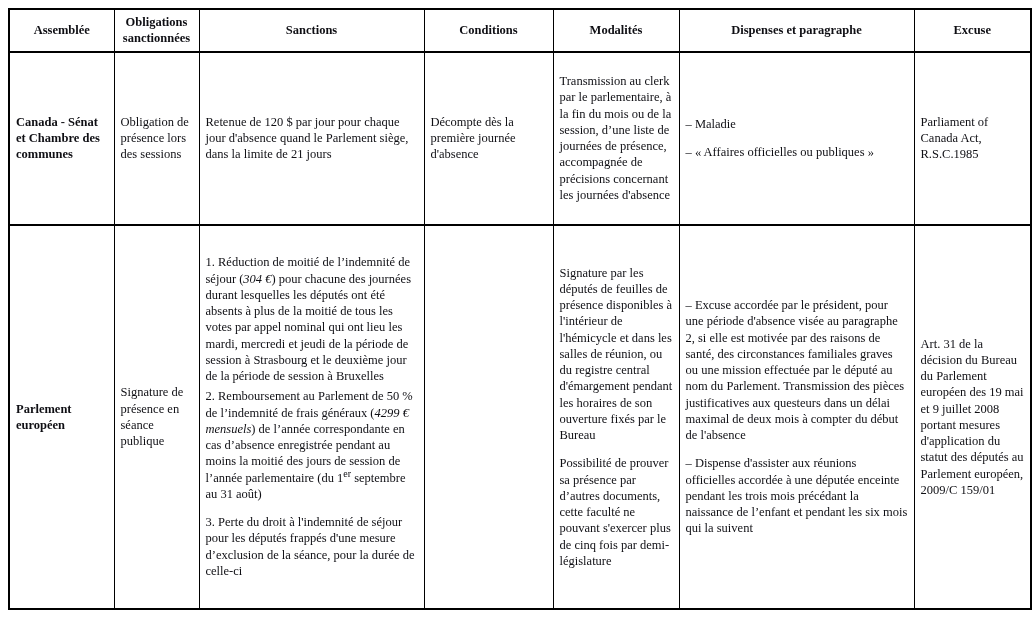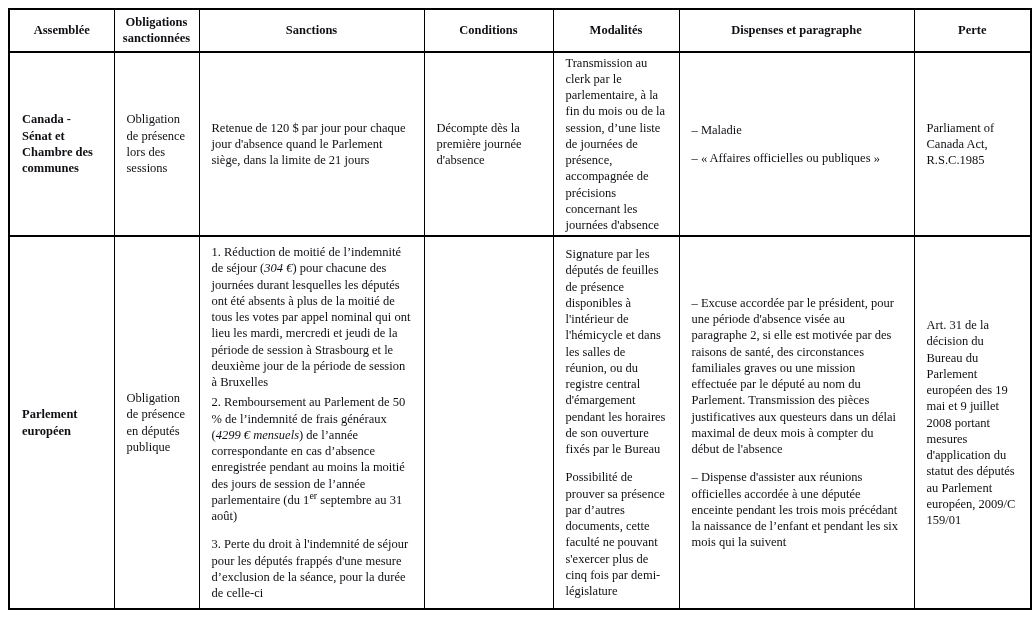--- a/index.html
+++ b/index.html
@@ -25,21 +25,21 @@
     width: 1022px;
     height: 602px;
     border-collapse: collapse;
     table-layout: fixed;
     background: #ffffff;
     border: 2px solid #000000;
   }
   .doc-table th, .doc-table td {
     border: 1px solid #000000;
     vertical-align: middle;
-    padding: 2px 12px;
+    padding: 2px 6px;
     font-size: 12.5px;
     line-height: 1.3;
     text-align: left;
     word-wrap: break-word;
   }
   .doc-table thead th {
     font-weight: bold;
     text-align: center;
     border-bottom: 2px solid #000000;
     padding: 4px 4px;
@@ -74,39 +74,39 @@
       <col style="width:117px">
     </colgroup>
     <thead>
       <tr style="height:39px;">
         <th>Assemblée</th>
         <th>Obligations sanctionnées</th>
         <th>Sanctions</th>
         <th>Conditions</th>
         <th>Modalités</th>
         <th>Dispenses et paragraphe</th>
-        <th>Perte</th>
+        <th>Excuse</th>
       </tr>
     </thead>
     <tbody>
       <tr class="row-first" style="height:173px;">
         <td class="cell-assemblee">Canada - Sénat et Chambre des communes</td>
         <td>Obligation de présence lors des sessions</td>
         <td>Retenue de 120 $ par jour pour chaque jour d'absence quand le Parlement siège, dans la limite de 21 jours</td>
         <td>Décompte dès la première journée d'absence</td>
         <td>Transmission au clerk par le parlementaire, à la fin du mois ou de la session, d’une liste de journées de présence, accompagnée de précisions concernant les journées d'absence</td>
         <td>
           <p>– Maladie</p>
           <p>– « Affaires officielles ou publiques »</p>
         </td>
         <td>Parliament of Canada Act, R.S.C.1985</td>
       </tr>
       <tr>
         <td class="cell-assemblee">Parlement européen</td>
-        <td>Obligation de présence en députés publique</td>
+        <td>Signature de présence en séance publique</td>
         <td>
           <p><span>1. Réduction de moitié de l’indemnité de séjour (</span><span class="it">304 €</span><span>) pour chacune des journées durant lesquelles les députés ont été absents à plus de la moitié de tous les votes par appel nominal qui ont lieu les mardi, mercredi et jeudi de la période de session à Strasbourg et le deuxième jour de la période de session à Bruxelles</span></p>
           <p><span>2. Remboursement au Parlement de 50 % de l’indemnité de frais généraux (</span><span class="it">4299 € mensuels</span><span>) de l’année correspondante en cas d’absence enregistrée pendant au moins la moitié des jours de session de l’année parlementaire (du 1</span><sup>er</sup><span> septembre au 31 août)</span></p>
           <p>3. Perte du droit à l'indemnité de séjour pour les députés frappés d'une mesure d’exclusion de la séance, pour la durée de celle-ci</p>
         </td>
         <td></td>
         <td>
           <p>Signature par les députés de feuilles de présence disponibles à l'intérieur de l'hémicycle et dans les salles de réunion, ou du registre central d'émargement pendant les horaires de son ouverture fixés par le Bureau</p>
           <p>Possibilité de prouver sa présence par d’autres documents, cette faculté ne pouvant s'exercer plus de cinq fois par demi-législature</p>
         </td>

